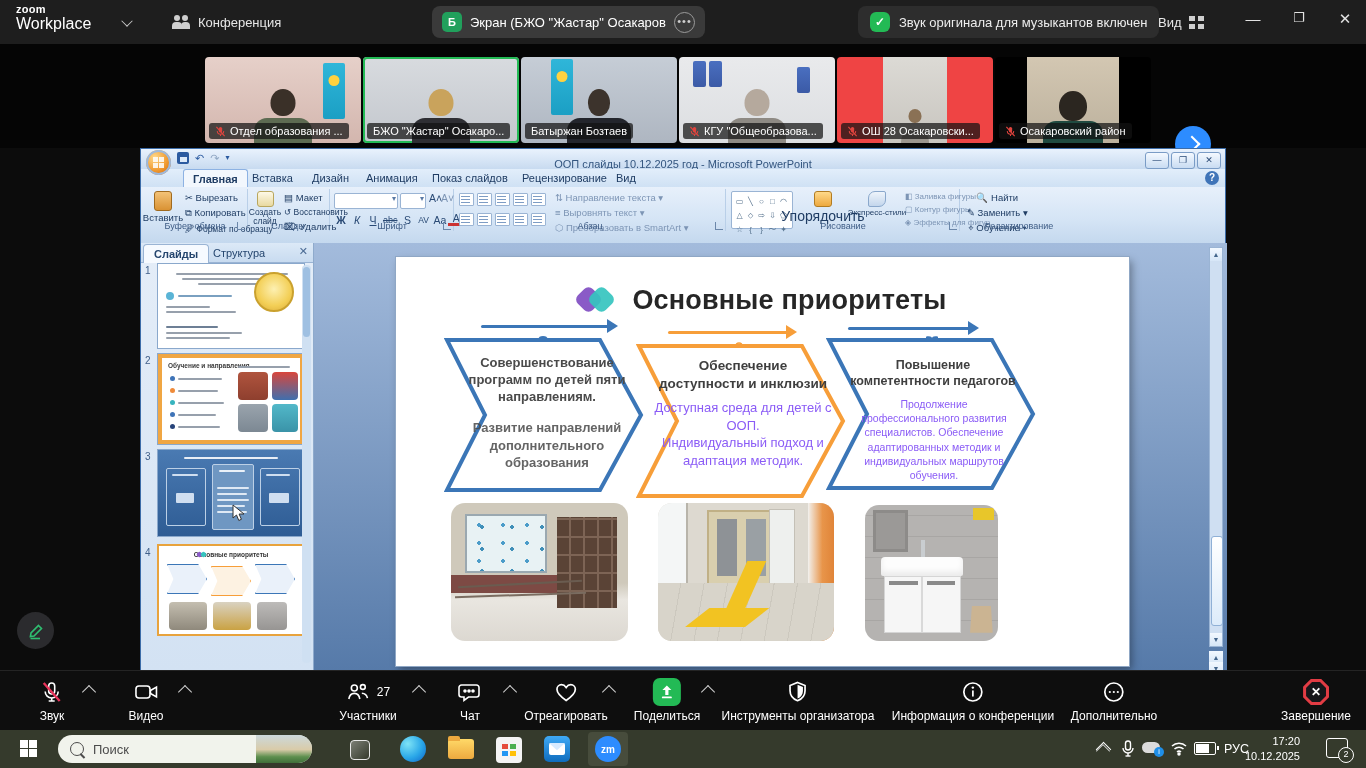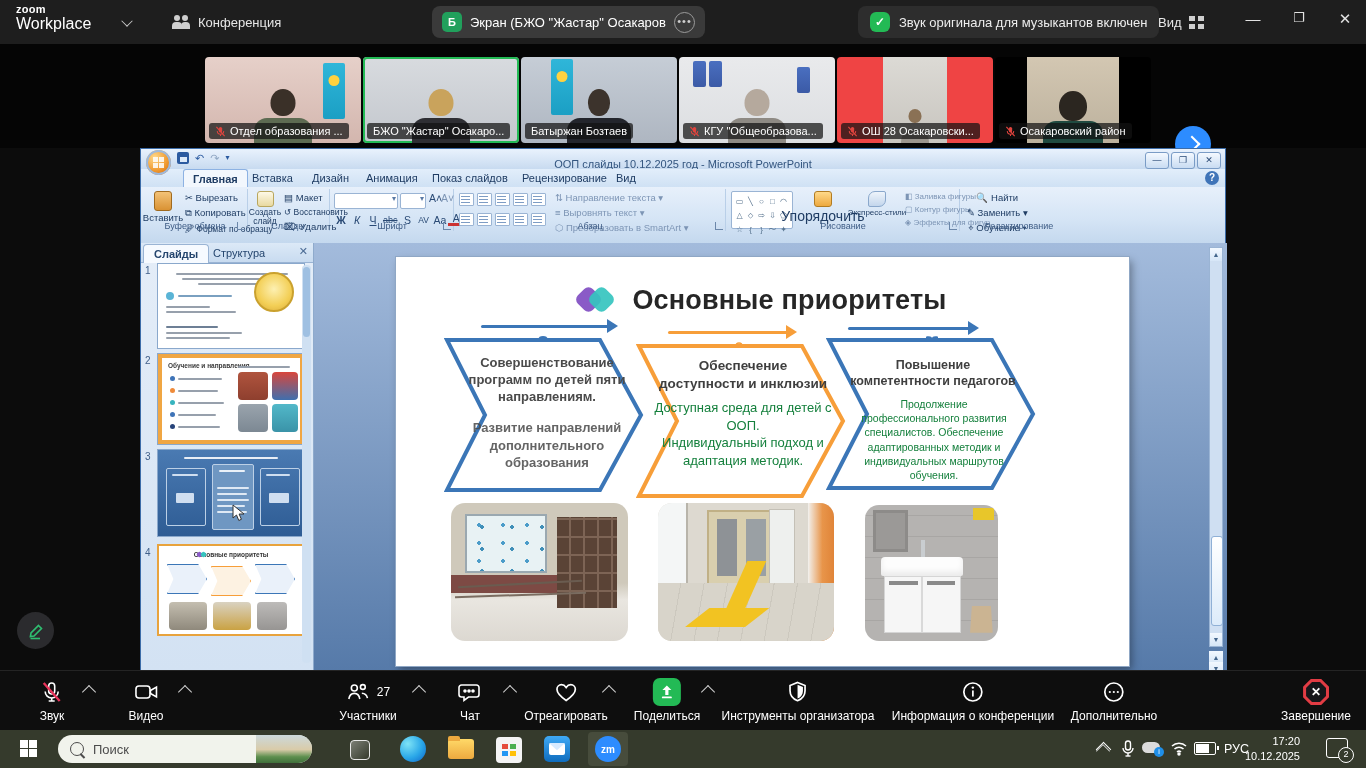--- a/index.html
+++ b/index.html
@@ -103,21 +103,21 @@
   .s-titlerow{position:absolute;left:0;right:0;top:26px;display:flex;align-items:center;justify-content:center;gap:14px;}
   .logo-dia{position:relative;width:40px;height:34px;}
   .logo-dia .d1,.logo-dia .d2{position:absolute;width:21px;height:21px;border-radius:6px;transform:rotate(45deg);}
   .logo-dia .d1{left:0;top:6px;background:#8a5bc7;}
   .logo-dia .d2{left:13px;top:6px;background:#35c4bf;opacity:.92;}
   .s-title{font-size:27px;font-weight:bold;color:#262626;letter-spacing:.2px;}
   .arrow-line{position:absolute;height:3px;background:currentColor;border-radius:2px;}
   .arrow-line::after{content:"";position:absolute;right:-9px;top:-6px;border-left:11px solid currentColor;border-top:7.5px solid transparent;border-bottom:7.5px solid transparent;}
   .chev{position:absolute;}
   .a-head{position:absolute;text-align:center;font-weight:bold;color:#3f3f3f;line-height:1.3;}
-  .a-body{position:absolute;text-align:center;color:#15803d;line-height:1.35;white-space:pre-line;}
+  .a-body{position:absolute;text-align:center;color:#8b5cf6;line-height:1.35;white-space:pre-line;}
   .sicon{position:absolute;}
   .photo{position:absolute;border-radius:14px;overflow:hidden;}
   
   .zt{position:absolute;left:0;top:670px;width:1366px;height:60px;background:#0e0e0e;border-top:1px solid #242424;}
   .zti{position:absolute;top:8px;transform:translateX(-50%);display:flex;flex-direction:column;align-items:center;gap:4px;color:#fff;}
   .zti .lb{font-size:12px;white-space:nowrap;}
   .zti .ic{height:26px;display:flex;align-items:center;gap:5px;}
   .ztc{position:absolute;top:16px;width:9px;height:9px;border-left:1.7px solid #cfcfcf;border-top:1.7px solid #cfcfcf;transform:rotate(45deg);}
   .share-ic{width:28px;height:28px;border-radius:7px;background:#23ba55;display:flex;align-items:center;justify-content:center;}
   .oct{position:relative;width:26px;height:26px;}

